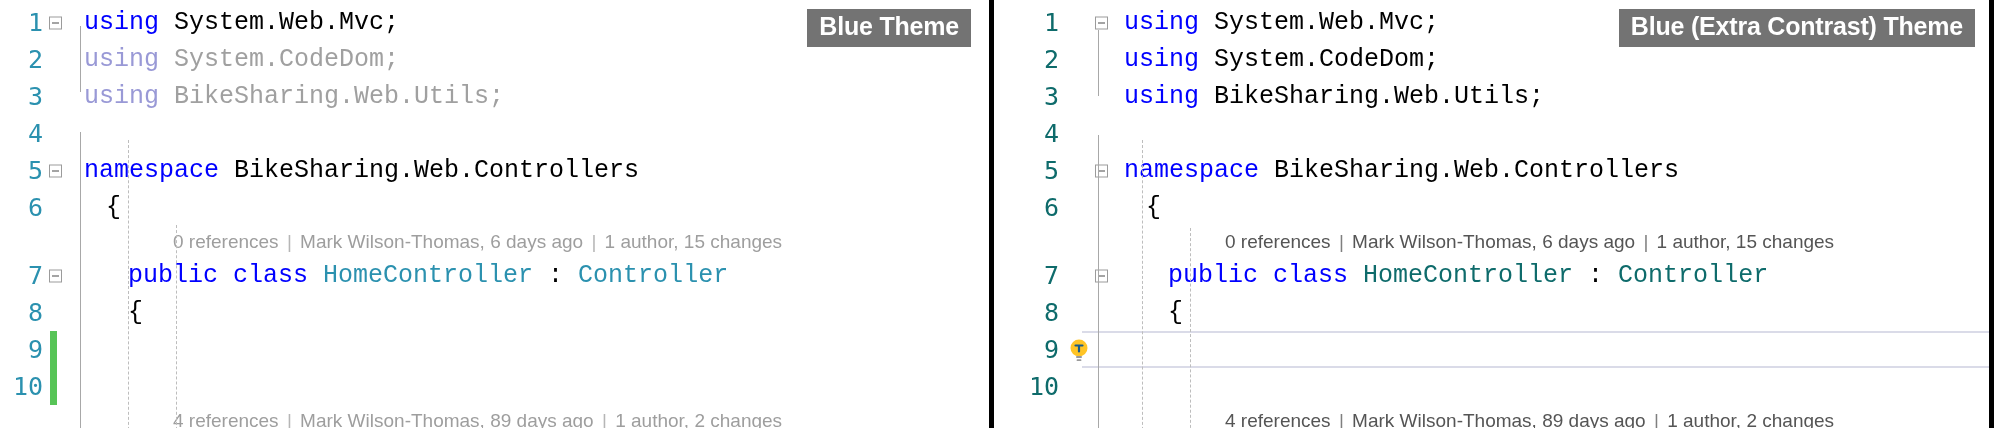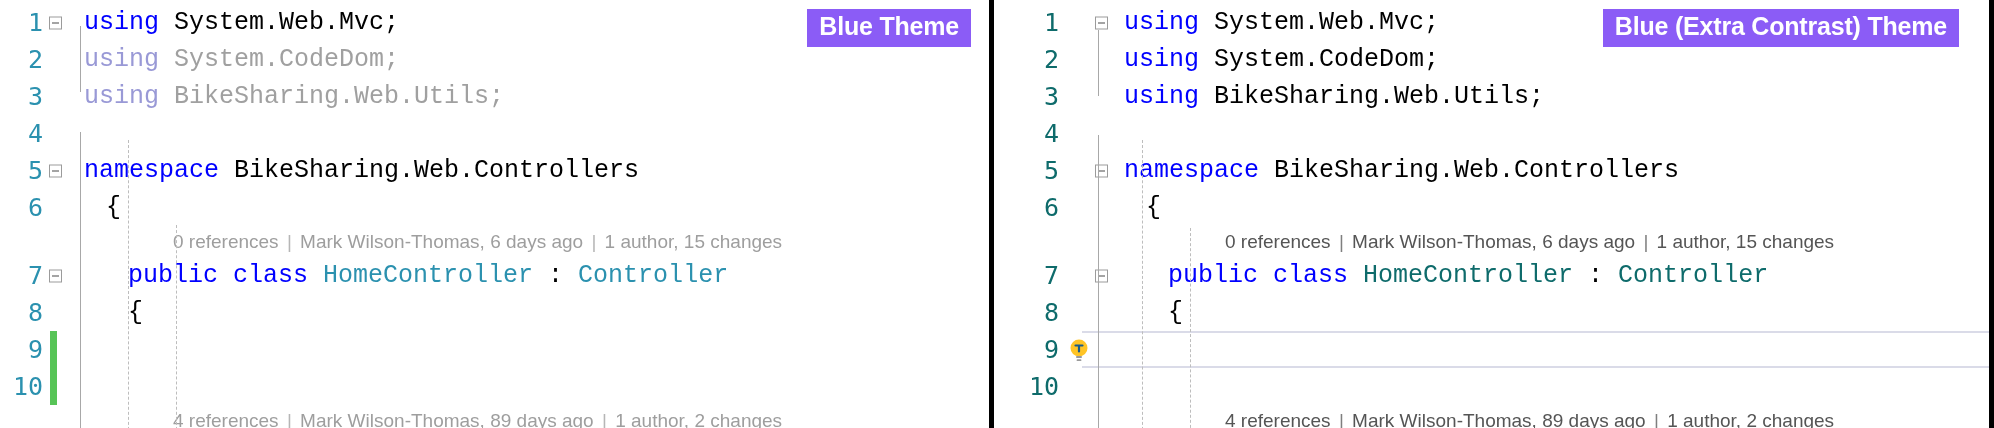--- a/index.html
+++ b/index.html
@@ -23,33 +23,33 @@
     overflow: hidden;
     background: #ffffff;
   }
   .pane.left  { width: 994px; border-right: 5px solid #000000; }
   .pane.right { width: 995px; }
 
   
   .theme-badge {
     position: absolute;
     top: 9px;
-    background: #8b5cf6;
+    background: #737373;
     color: #ffffff;
     font-family: "Liberation Sans", sans-serif;
     font-weight: bold;
     font-size: 25px;
     letter-spacing: -0.2px;
     padding: 3px 12px 5px 12px;
     white-space: nowrap;
     z-index: 40;
     line-height: 1.18;
   }
   .pane.left  .theme-badge { right: 18px; }
-  .pane.right .theme-badge { right: 30px; margin-left: 24px; }
+  .pane.right .theme-badge { right: 14px; margin-left: 24px; }
 
   
   .editor {
     position: relative;
     width: 100%;
     height: 100%;
     padding-top: 4px;
   }
 
   .row {

